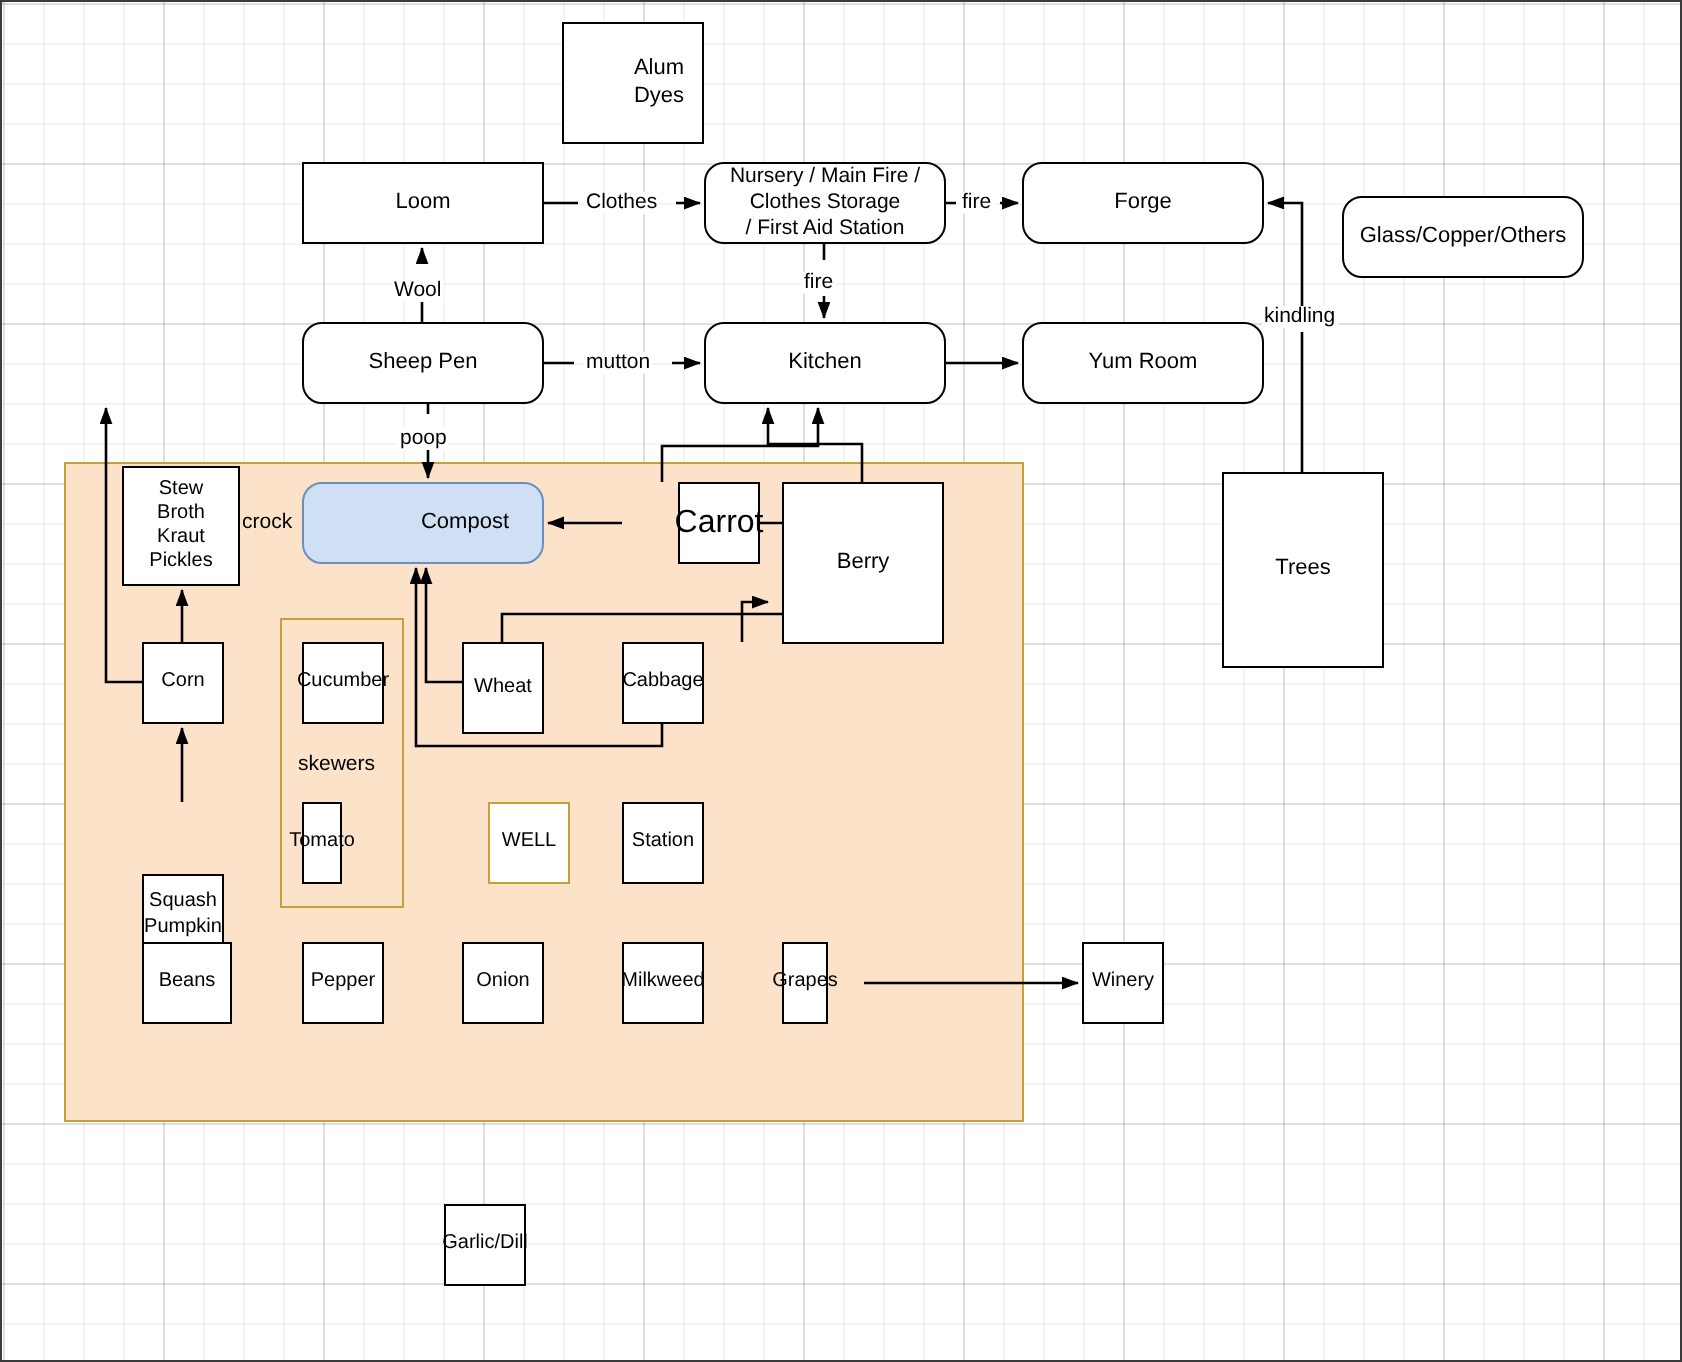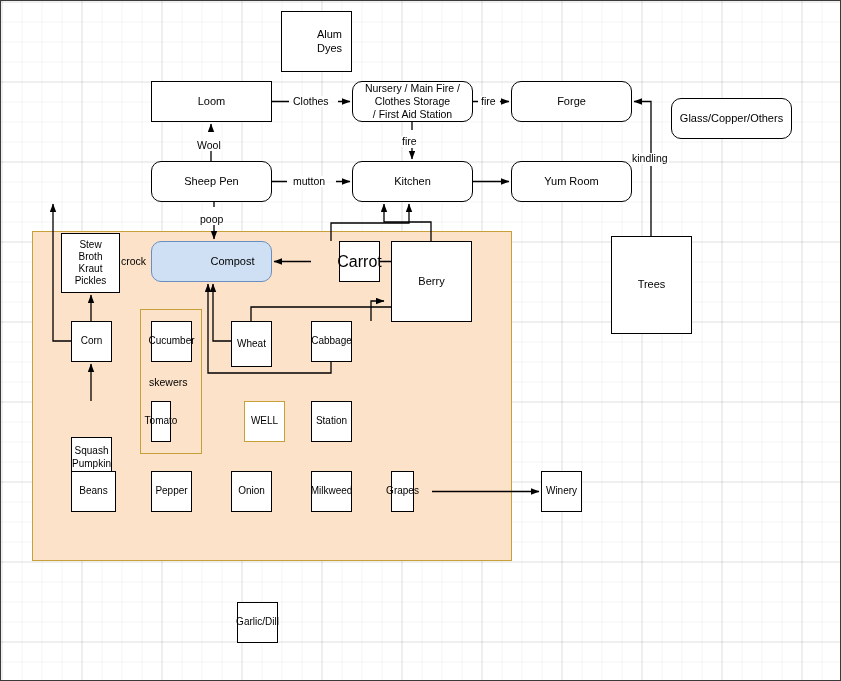--- a/index.html
+++ b/index.html
@@ -215,21 +215,21 @@
   <div class="node" style="left:150px; top:470px; width:41px; height:41px; font-size:10px;">Pepper</div>
 
   <div class="node" style="left:230px; top:470px; width:41px; height:41px; font-size:10px;">Onion</div>
 
   <div class="node" style="left:310px; top:470px; width:41px; height:41px; font-size:10px;">Milkweed</div>
 
   <div class="node" style="left:390px; top:470px; width:23px; height:41px; font-size:10px;">Grapes</div>
 
   <div class="node" style="left:540px; top:470px; width:41px; height:41px; font-size:10px;">Winery</div>
 
-  <div class="node" style="left:236px; top:601px; width:41px; height:41px; font-size:10px;">Garlic/Dill</div>
+  <div class="node" style="left:221px; top:601px; width:41px; height:41px; font-size:10px;">Garlic/Dill</div>
 
   <div class="edge-label lbl-white" style="left:291px; top:95px;">Clothes</div>
 
   <div class="edge-label lbl-white" style="left:479px; top:95px;">fire</div>
 
   <div class="edge-label lbl-white" style="left:195px; top:139px;">Wool</div>
 
   <div class="edge-label lbl-white" style="left:400px; top:135px;">fire</div>
 
   <div class="edge-label lbl-white" style="left:291px; top:175px;">mutton</div>

